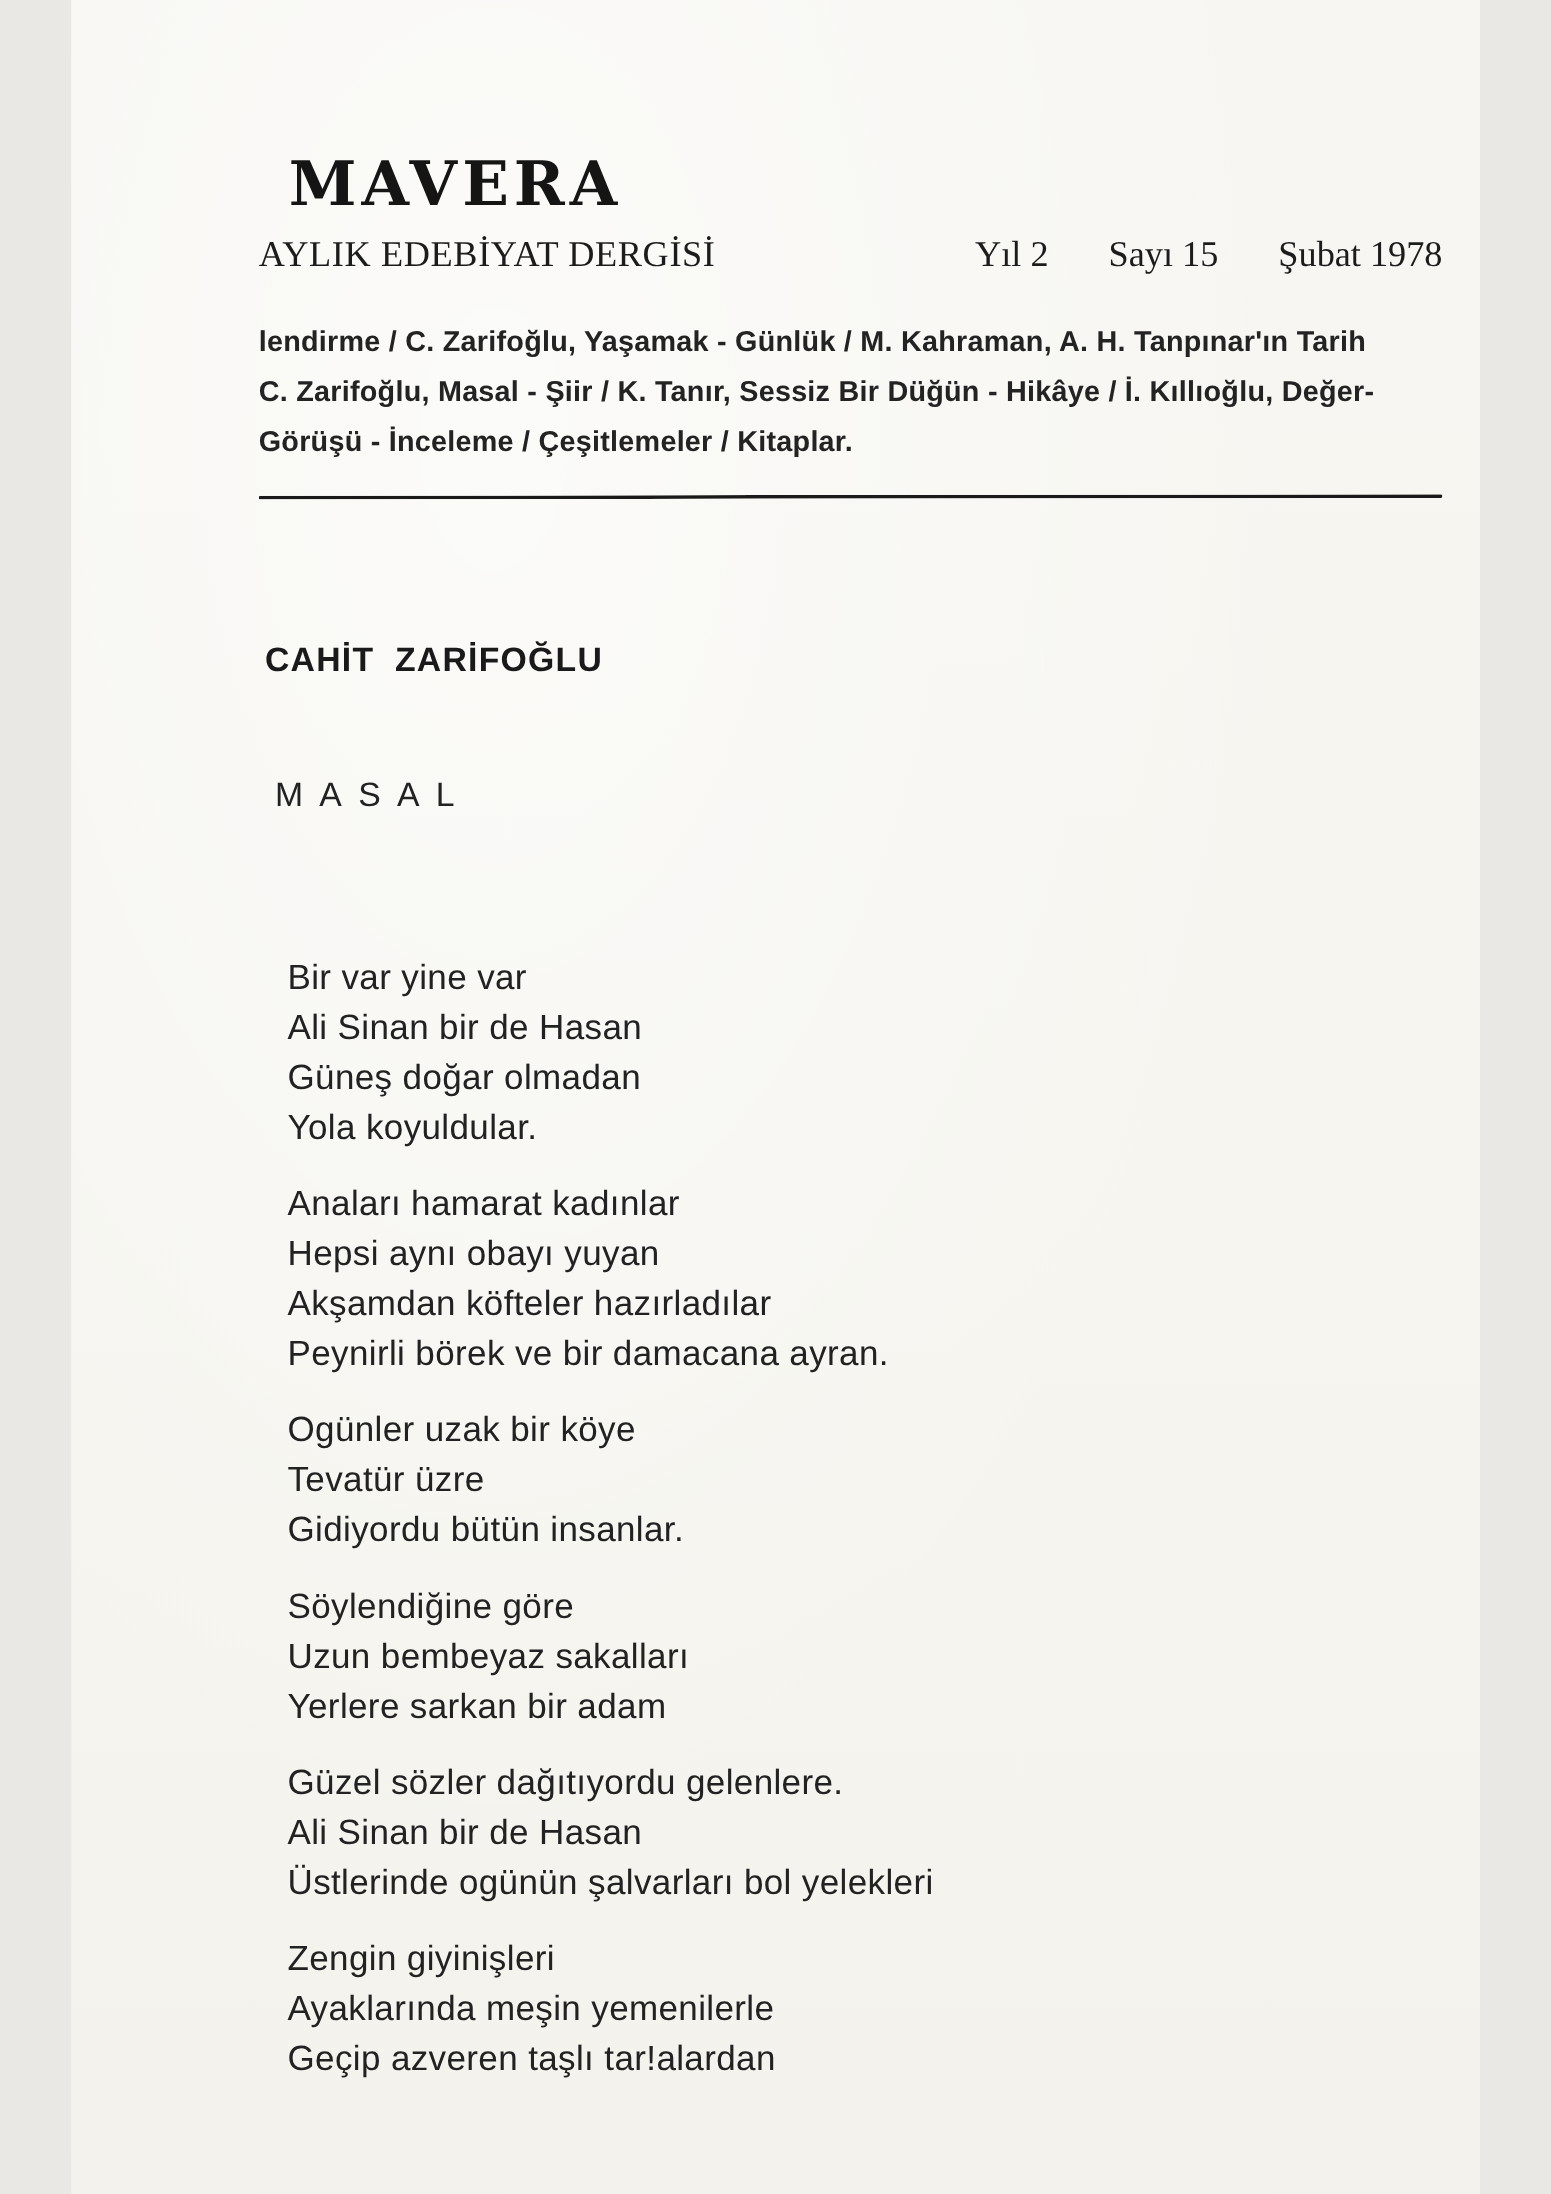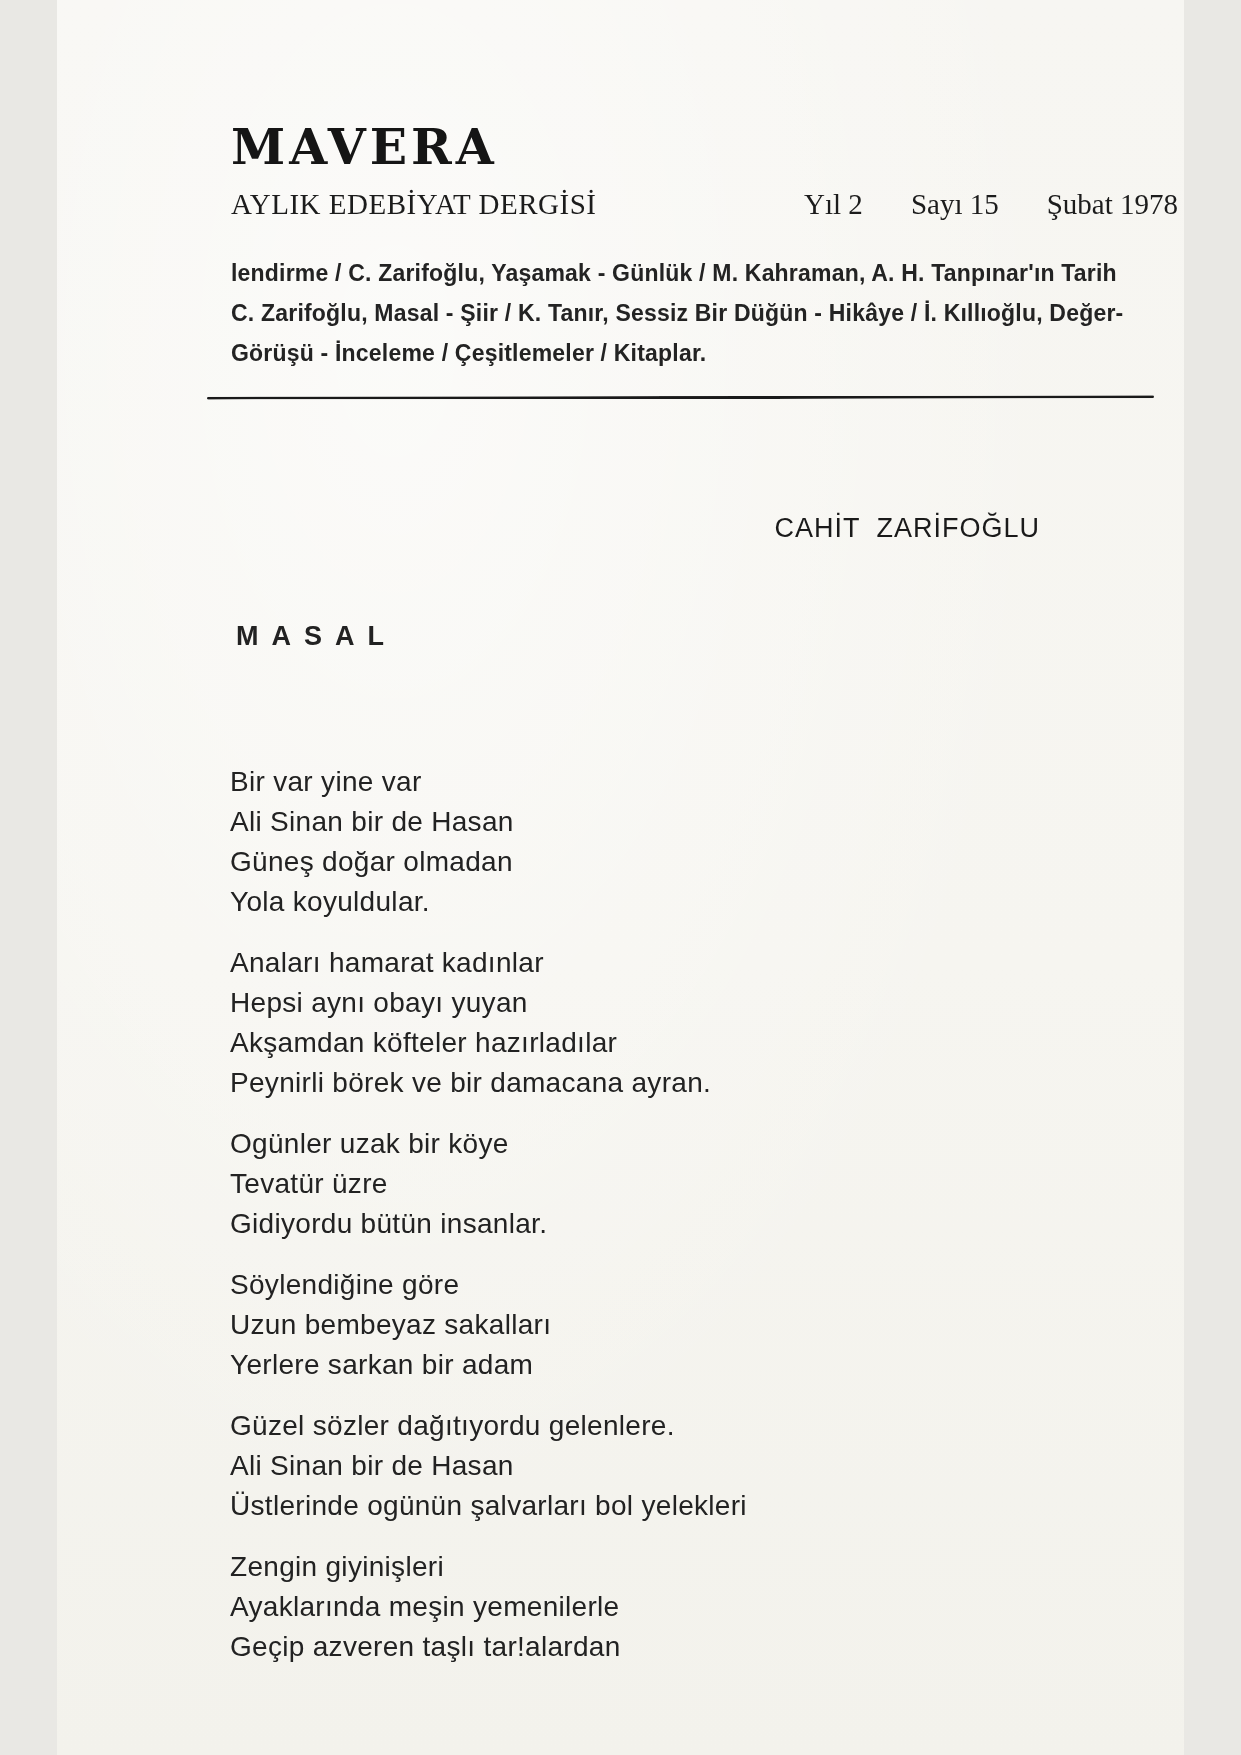--- a/index.html
+++ b/index.html
@@ -14,21 +14,21 @@
     margin: 0 auto;
     background:
       radial-gradient(ellipse at 30% 20%, rgba(255,255,255,.55), rgba(255,255,255,0) 60%),
       linear-gradient(180deg, #f7f6f2 0%, #f6f5f0 55%, #f3f2ec 100%);
     color: #1b1b1b;
     overflow: hidden;
     box-sizing: border-box;
     padding-left: 150px;
     padding-right: 144px;
   }
-  .content-col { width: 947px; margin-left: 24px; }
+  .content-col { width: 947px; }
 
   
   .masthead {
     margin-top: 118px;
     margin-left: 24px;
     font-family: "DejaVu Serif", "Liberation Serif", serif;
     font-weight: bold;
     font-size: 49px;
     letter-spacing: 4px;
     color: #151515;
@@ -62,31 +62,30 @@
     border-top: 3px solid #1a1a1a;
     border-radius: 2px;
     transform: rotate(-0.08deg);
   }
 
   
   .author {
     margin-top: 114px;
     margin-left: 5px;
     font-size: 27px;
-    font-weight: 400;
+    font-weight: 700;
     letter-spacing: 1px;
     word-spacing: 8px;
     color: #1a1a1a;
-    text-align: right;
   }
   .poem-title {
     margin-top: 77px;
-    margin-left: 29px;
+    margin-left: 13px;
     font-size: 27px;
-    font-weight: 700;
+    font-weight: 400;
     letter-spacing: 13px;
     color: #222;
   }
   .poem {
     margin-top: 110px;
     margin-left: 23px;
     font-size: 28px;
     line-height: 40px;
     letter-spacing: 0.3px;
     color: #222;

